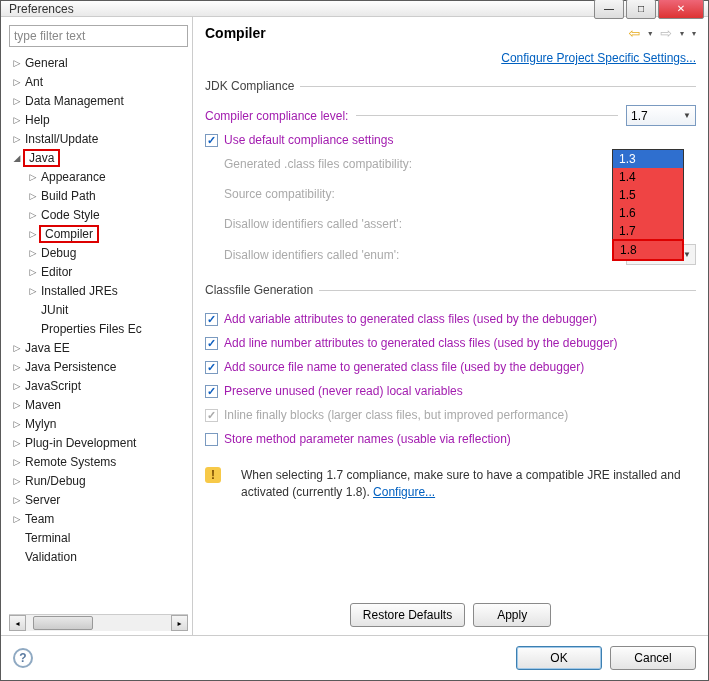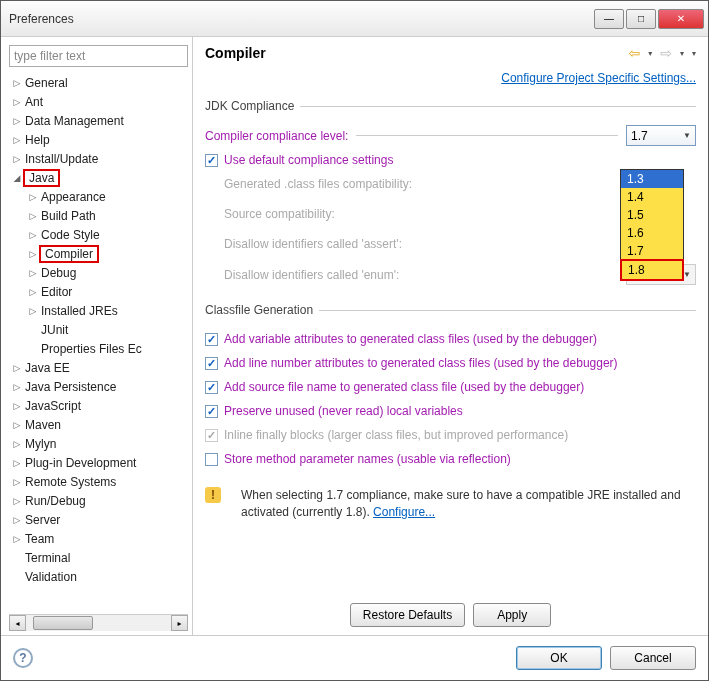--- a/index.html
+++ b/index.html
@@ -1,19 +1,19 @@
 <!DOCTYPE html>
 <html><head>
 <meta charset="utf-8">
 <style>
 * { box-sizing: border-box; margin: 0; padding: 0; font-family: "Segoe UI", Tahoma, sans-serif; font-size: 12px; }
 body { background: #f0f0f0; width: 709px; height: 681px; overflow: hidden; }
 
 .window { width: 709px; height: 681px; background: #fff; border: 1px solid #5a5a5a; display: flex; flex-direction: column; }
-.titlebar { height: 36px; background: linear-gradient(#fdfdfd, #e9e9e9); display: flex; align-items: center; padding: 0 4px 0 8px; border-bottom: 1px solid #ccc; }
+.titlebar { height: 16px; background: linear-gradient(#fdfdfd, #e9e9e9); display: flex; align-items: center; padding: 0 4px 0 8px; border-bottom: 1px solid #ccc; }
 .titlebar .title { flex: 1; color: #333; }
 .titlebar .win-btns { display: flex; gap: 0; }
 .win-btn { width: 30px; height: 20px; border: 1px solid #888; background: linear-gradient(#f5f5f5,#ddd); display:flex; align-items:center; justify-content:center; font-size:10px; border-radius:2px; margin-left:2px;}
 .win-btn.close { background: linear-gradient(#e67,#d33); color:#fff; width:46px;}
 .win-btn.max { background: linear-gradient(#f5f5f5,#ddd);}
 .win-btn.min { background: linear-gradient(#f5f5f5,#ddd);}
 
 .content { flex:1; display:flex; overflow:hidden; }
 .left-pane { width: 192px; display:flex; flex-direction:column; border-right:1px solid #ccc; background:#fff; padding:8px 4px 4px 8px;}
 .filter-box { border:1px solid #aaa; padding:3px 4px; color:#888; margin-bottom:6px; background:#fff;}
@@ -49,21 +49,21 @@
 .form-row .stretch { flex:1; border-bottom:1px solid #ccc; margin:0 8px; height:1px;}
 .form-row .stretch.none { border:none;}
 .combo { width:70px; height:21px; border:1px solid #7a9ac0; background:linear-gradient(#fff,#eef2f7); display:flex; align-items:center; padding:0 4px; justify-content:space-between; cursor:pointer;}
 .combo.disabled { border-color:#ccc; color:#aaa; background:#f4f4f4;}
 .combo .caret { font-size:8px; color:#444;}
 .checkbox { width:13px; height:13px; border:1px solid #7a9ac0; margin-right:6px; display:inline-flex; align-items:center; justify-content:center; background:#fff;}
 .checkbox.checked::after { content:"✓"; color:#1060c0; font-size:11px; font-weight:bold; line-height:11px;}
 .checkbox.disabled { border-color:#ccc;}
 .checkbox.disabled.checked::after { color:#aaa;}
 
-.dropdown-list { position:absolute; right:12px; top:124px; width:64px; background:#fde047; border:1px solid #333; z-index:10;}
+.dropdown-list { position:absolute; right:12px; top:124px; width:72px; background:#ef4444; border:1px solid #333; z-index:10;}
 .dropdown-list .opt { padding:2px 6px; cursor:pointer;}
 .dropdown-list .opt.selected { background:#2f6fcf; color:#fff;}
 .dropdown-list .opt.highlight-red { border:2px solid #d00; margin:-1px;}
 
 .warning-row { display:flex; align-items:flex-start; margin-top:14px; gap:20px;}
 .warn-icon { width:16px; height:16px; background:#f7c948; border-radius:3px; display:flex; align-items:center; justify-content:center; font-weight:bold; color:#5a3;}
 .warn-icon::after{content:"!"; color:#7a4b00; font-weight:bold;}
 .warning-row .text { flex:1; color:#333; line-height:1.4;}
 .warning-row .text a { color:#0060c0; text-decoration:underline;}
 

